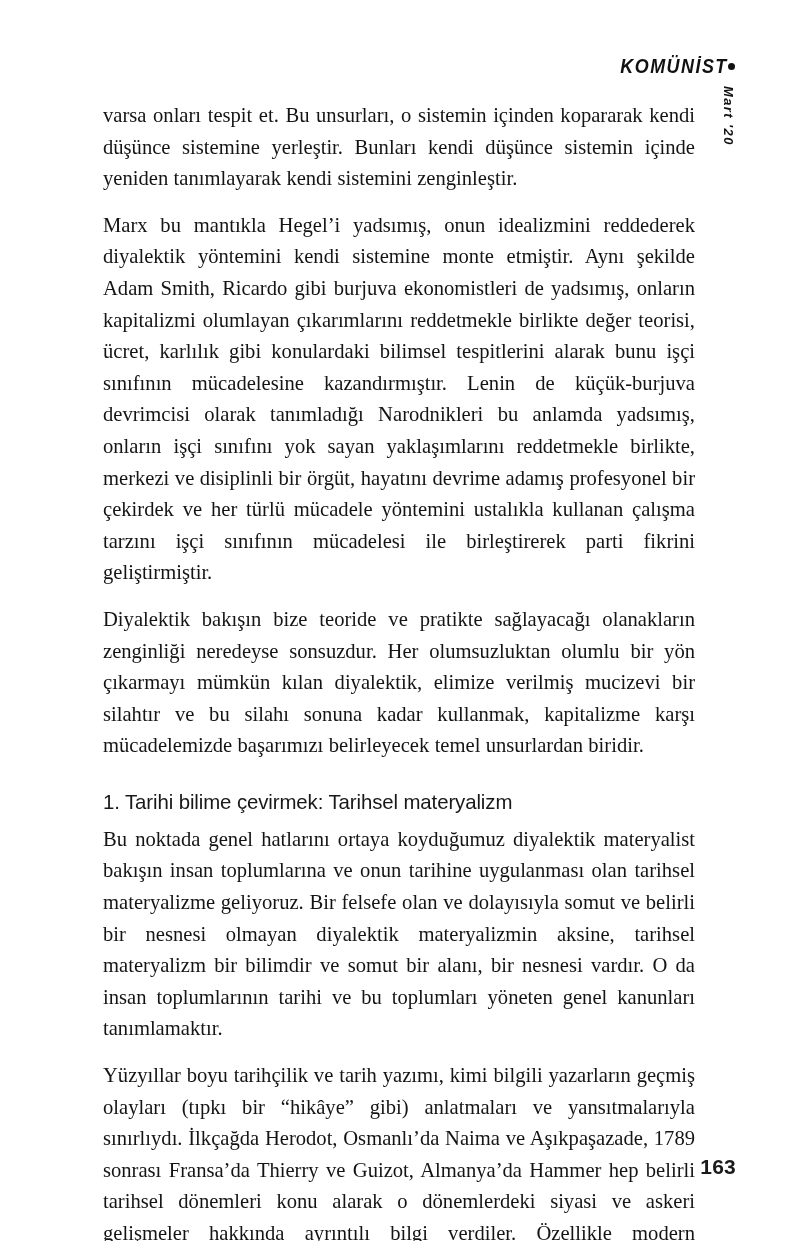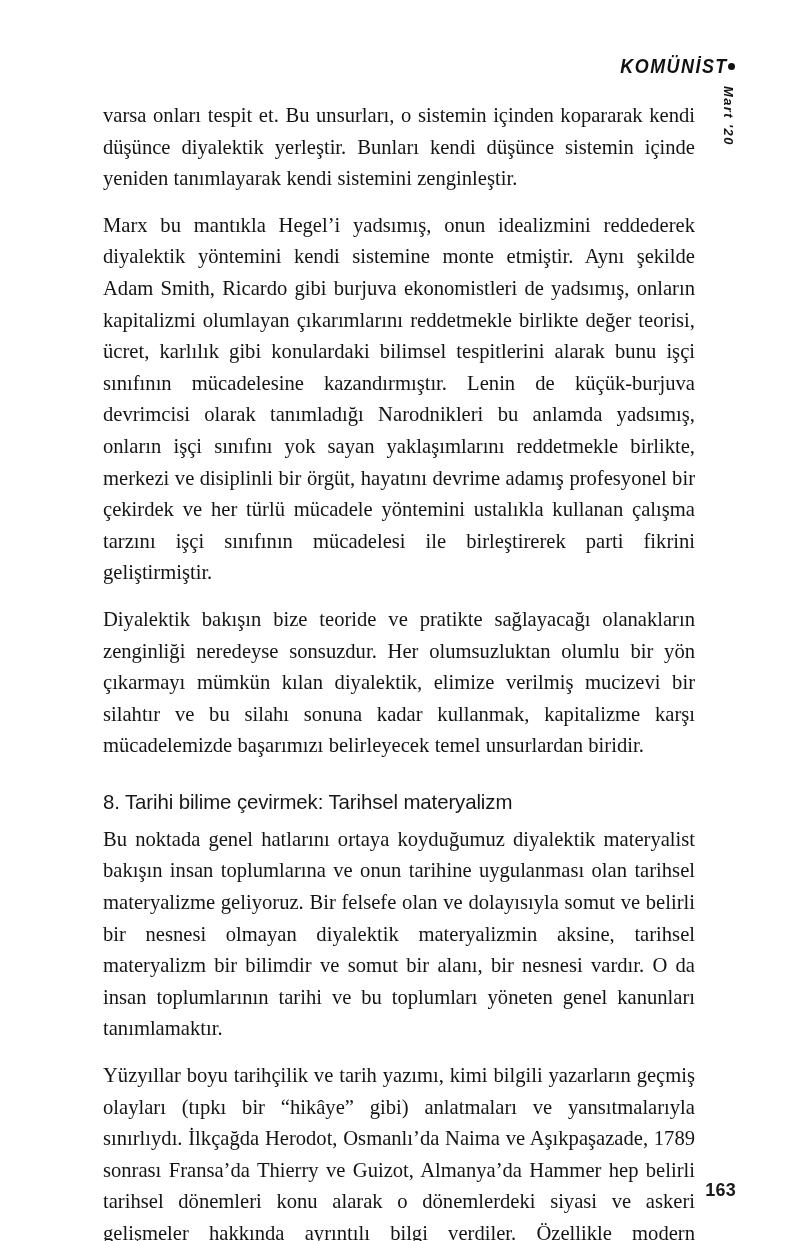--- a/index.html
+++ b/index.html
@@ -105,24 +105,24 @@
     line-height: 28px;
     margin: 26px 0 8px 0;
     color: #181818;
     letter-spacing: -0.1px;
   }
 
   
   .folio {
     position: absolute;
     right: 62px;
-    bottom: 42px;
+    bottom: 64px;
     font-family: "Liberation Sans", "DejaVu Sans", sans-serif;
     font-weight: bold;
-    font-size: 18px;
+    font-size: 21px;
     color: #1a1a1a;
     letter-spacing: 0.2px;
     line-height: 1;
   }
 </style>
 </head>
 <body>
 
 <div class="page">
 
@@ -130,27 +130,27 @@
     <span class="running-head-title">KOMÜNİST</span>
     <span class="running-head-dot"></span>
   </div>
 
   <div class="issue-date">
     <span class="issue-date-text">Mart '20</span>
   </div>
 
   <div class="column">
 
-    <p class="body-text">varsa onları tespit et. Bu unsurları, o sistemin içinden kopararak kendi düşünce diyalektik yerleştir. Bunları kendi düşünce sistemin içinde yeniden tanımlayarak kendi sistemini zenginleştir.</p>
+    <p class="body-text">varsa onları tespit et. Bu unsurları, o sistemin içinden kopararak kendi düşünce sistemine yerleştir. Bunları kendi düşünce sistemin içinde yeniden tanımlayarak kendi sistemini zenginleştir.</p>
 
     <p class="body-text">Marx bu mantıkla Hegel’i yadsımış, onun idealizmini reddederek diyalektik yöntemini kendi sistemine monte etmiştir. Aynı şekilde Adam Smith, Ricardo gibi burjuva ekonomistleri de yadsımış, onların kapitalizmi olumlayan çıkarımlarını reddetmekle birlikte değer teorisi, ücret, karlılık gibi konulardaki bilimsel tespitlerini alarak bunu işçi sınıfının mücadelesine kazandırmıştır. Lenin de küçük-burjuva devrimcisi olarak tanımladığı Narodnikleri bu anlamda yadsımış, onların işçi sınıfını yok sayan yaklaşımlarını reddetmekle birlikte, merkezi ve disiplinli bir örgüt, hayatını devrime adamış profesyonel bir çekirdek ve her türlü mücadele yöntemini ustalıkla kullanan çalışma tarzını işçi sınıfının mücadelesi ile birleştirerek parti fikrini geliştirmiştir.</p>
 
     <p class="body-text">Diyalektik bakışın bize teoride ve pratikte sağlayacağı olanakların zenginliği neredeyse sonsuzdur. Her olumsuzluktan olumlu bir yön çıkarmayı mümkün kılan diyalektik, elimize verilmiş mucizevi bir silahtır ve bu silahı sonuna kadar kullanmak, kapitalizme karşı mücadelemizde başarımızı belirleyecek temel unsurlardan biridir.</p>
 
-    <h2 class="section-heading">8. Tarihi bilime çevirmek: Tarihsel materyalizm</h2>
+    <h2 class="section-heading">1. Tarihi bilime çevirmek: Tarihsel materyalizm</h2>
 
     <p class="body-text">Bu noktada genel hatlarını ortaya koyduğumuz diyalektik materyalist bakışın insan toplumlarına ve onun tarihine uygulanması olan tarihsel materyalizme geliyoruz. Bir felsefe olan ve dolayısıyla somut ve belirli bir nesnesi olmayan diyalektik materyalizmin aksine, tarihsel materyalizm bir bilimdir ve somut bir alanı, bir nesnesi vardır. O da insan toplumlarının tarihi ve bu toplumları yöneten genel kanunları tanımlamaktır.</p>
 
     <p class="body-text">Yüzyıllar boyu tarihçilik ve tarih yazımı, kimi bilgili yazarların geçmiş olayları (tıpkı bir “hikâye” gibi) anlatmaları ve yansıtmalarıyla sınırlıydı. İlkçağda Herodot, Osmanlı’da Naima ve Aşıkpaşazade, 1789 sonrası Fransa’da Thierry ve Guizot, Almanya’da Hammer hep belirli tarihsel dönemleri konu alarak o dönemlerdeki siyasi ve askeri gelişmeler hakkında ayrıntılı bilgi verdiler. Özellikle modern çağlardaki tarih yazımlarında kimi yorumlar, sebep-sonuç ilişkile-</p>
 
   </div>
 
   <div class="folio">163</div>
 
 </div>

